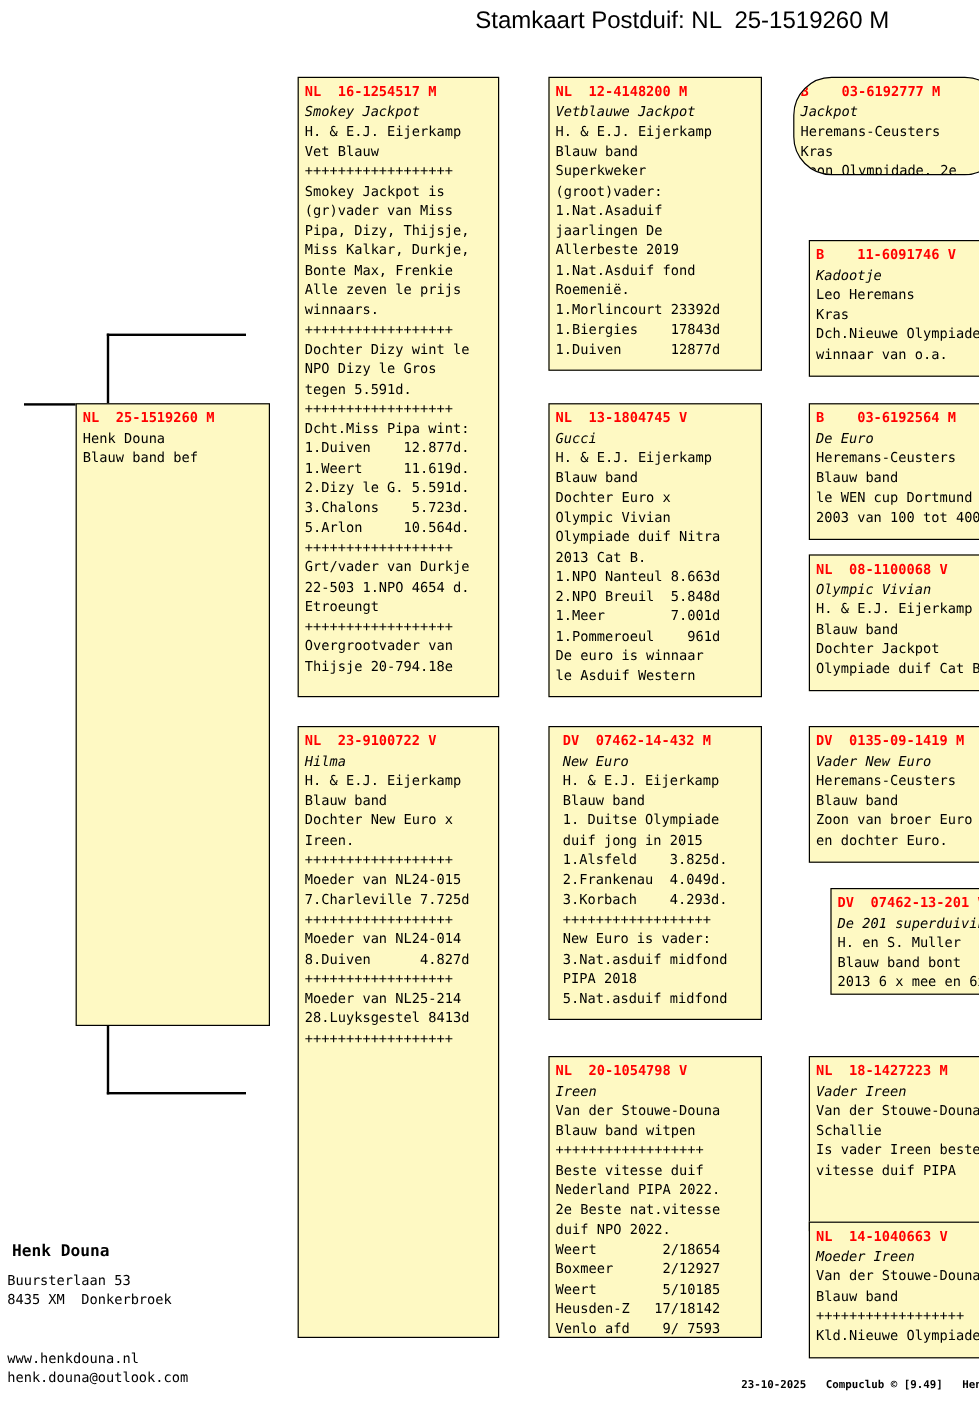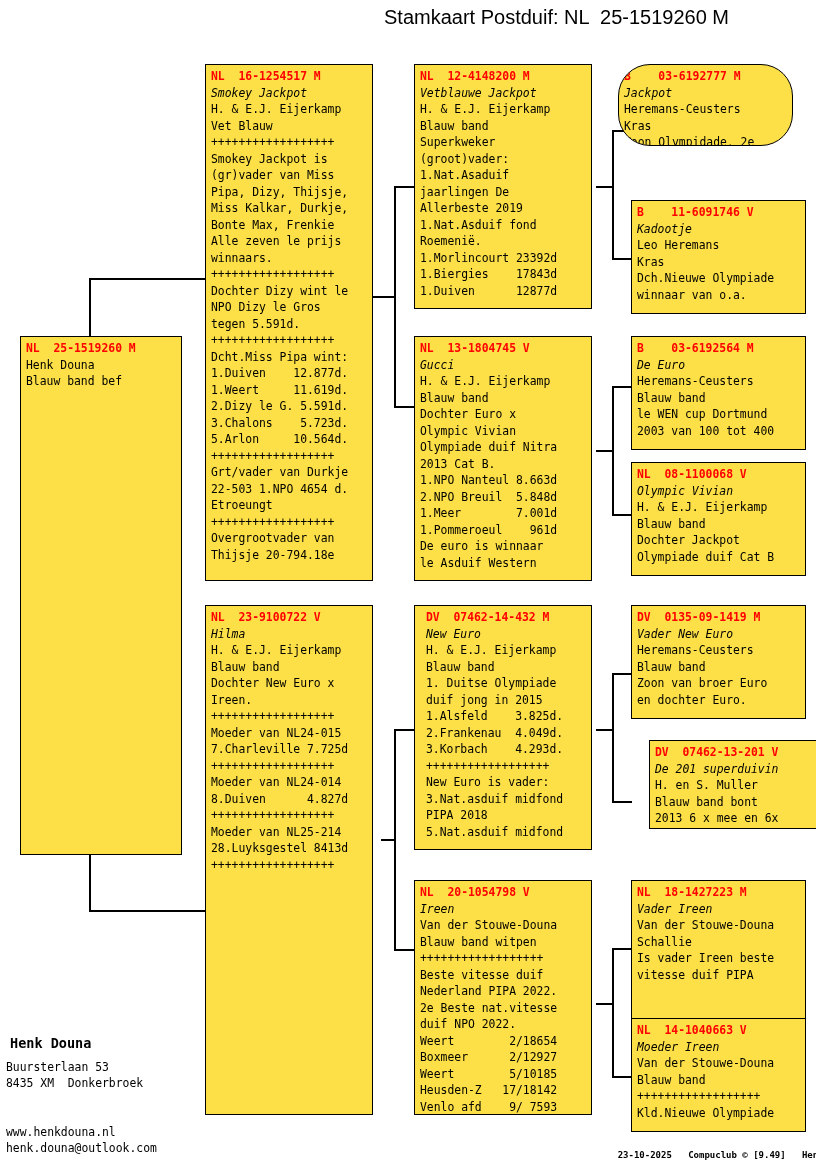--- a/index.html
+++ b/index.html
@@ -15,36 +15,37 @@
     overflow: hidden;
   }
   .page {
     position: absolute;
     left: 0; top: 0;
     width: 816px;
     height: 1172px;
   }
   .title {
     position: absolute;
-    left: 384px;
+    left: 396px;
     top: 6px;
     font-family: "Liberation Sans", sans-serif;
     font-size: 20px;
     color: #000000;
     white-space: pre;
     letter-spacing: 0px;
   }
   
   .box {
     position: absolute;
     border: 1.5px solid #000000;
     box-sizing: border-box;
-    background: #fde047;
+    background: #fef9c3;
     padding: 3px 0 0 5px;
     overflow: hidden;
+    margin-left: 43px;
   }
   .box .line {
     font-family: "DejaVu Sans Mono", monospace;
     font-size: 11.4px;
     line-height: 16.5px;
     color: #000000;
     white-space: pre;
   }
   .box .ring {
     color: #ff0000;

